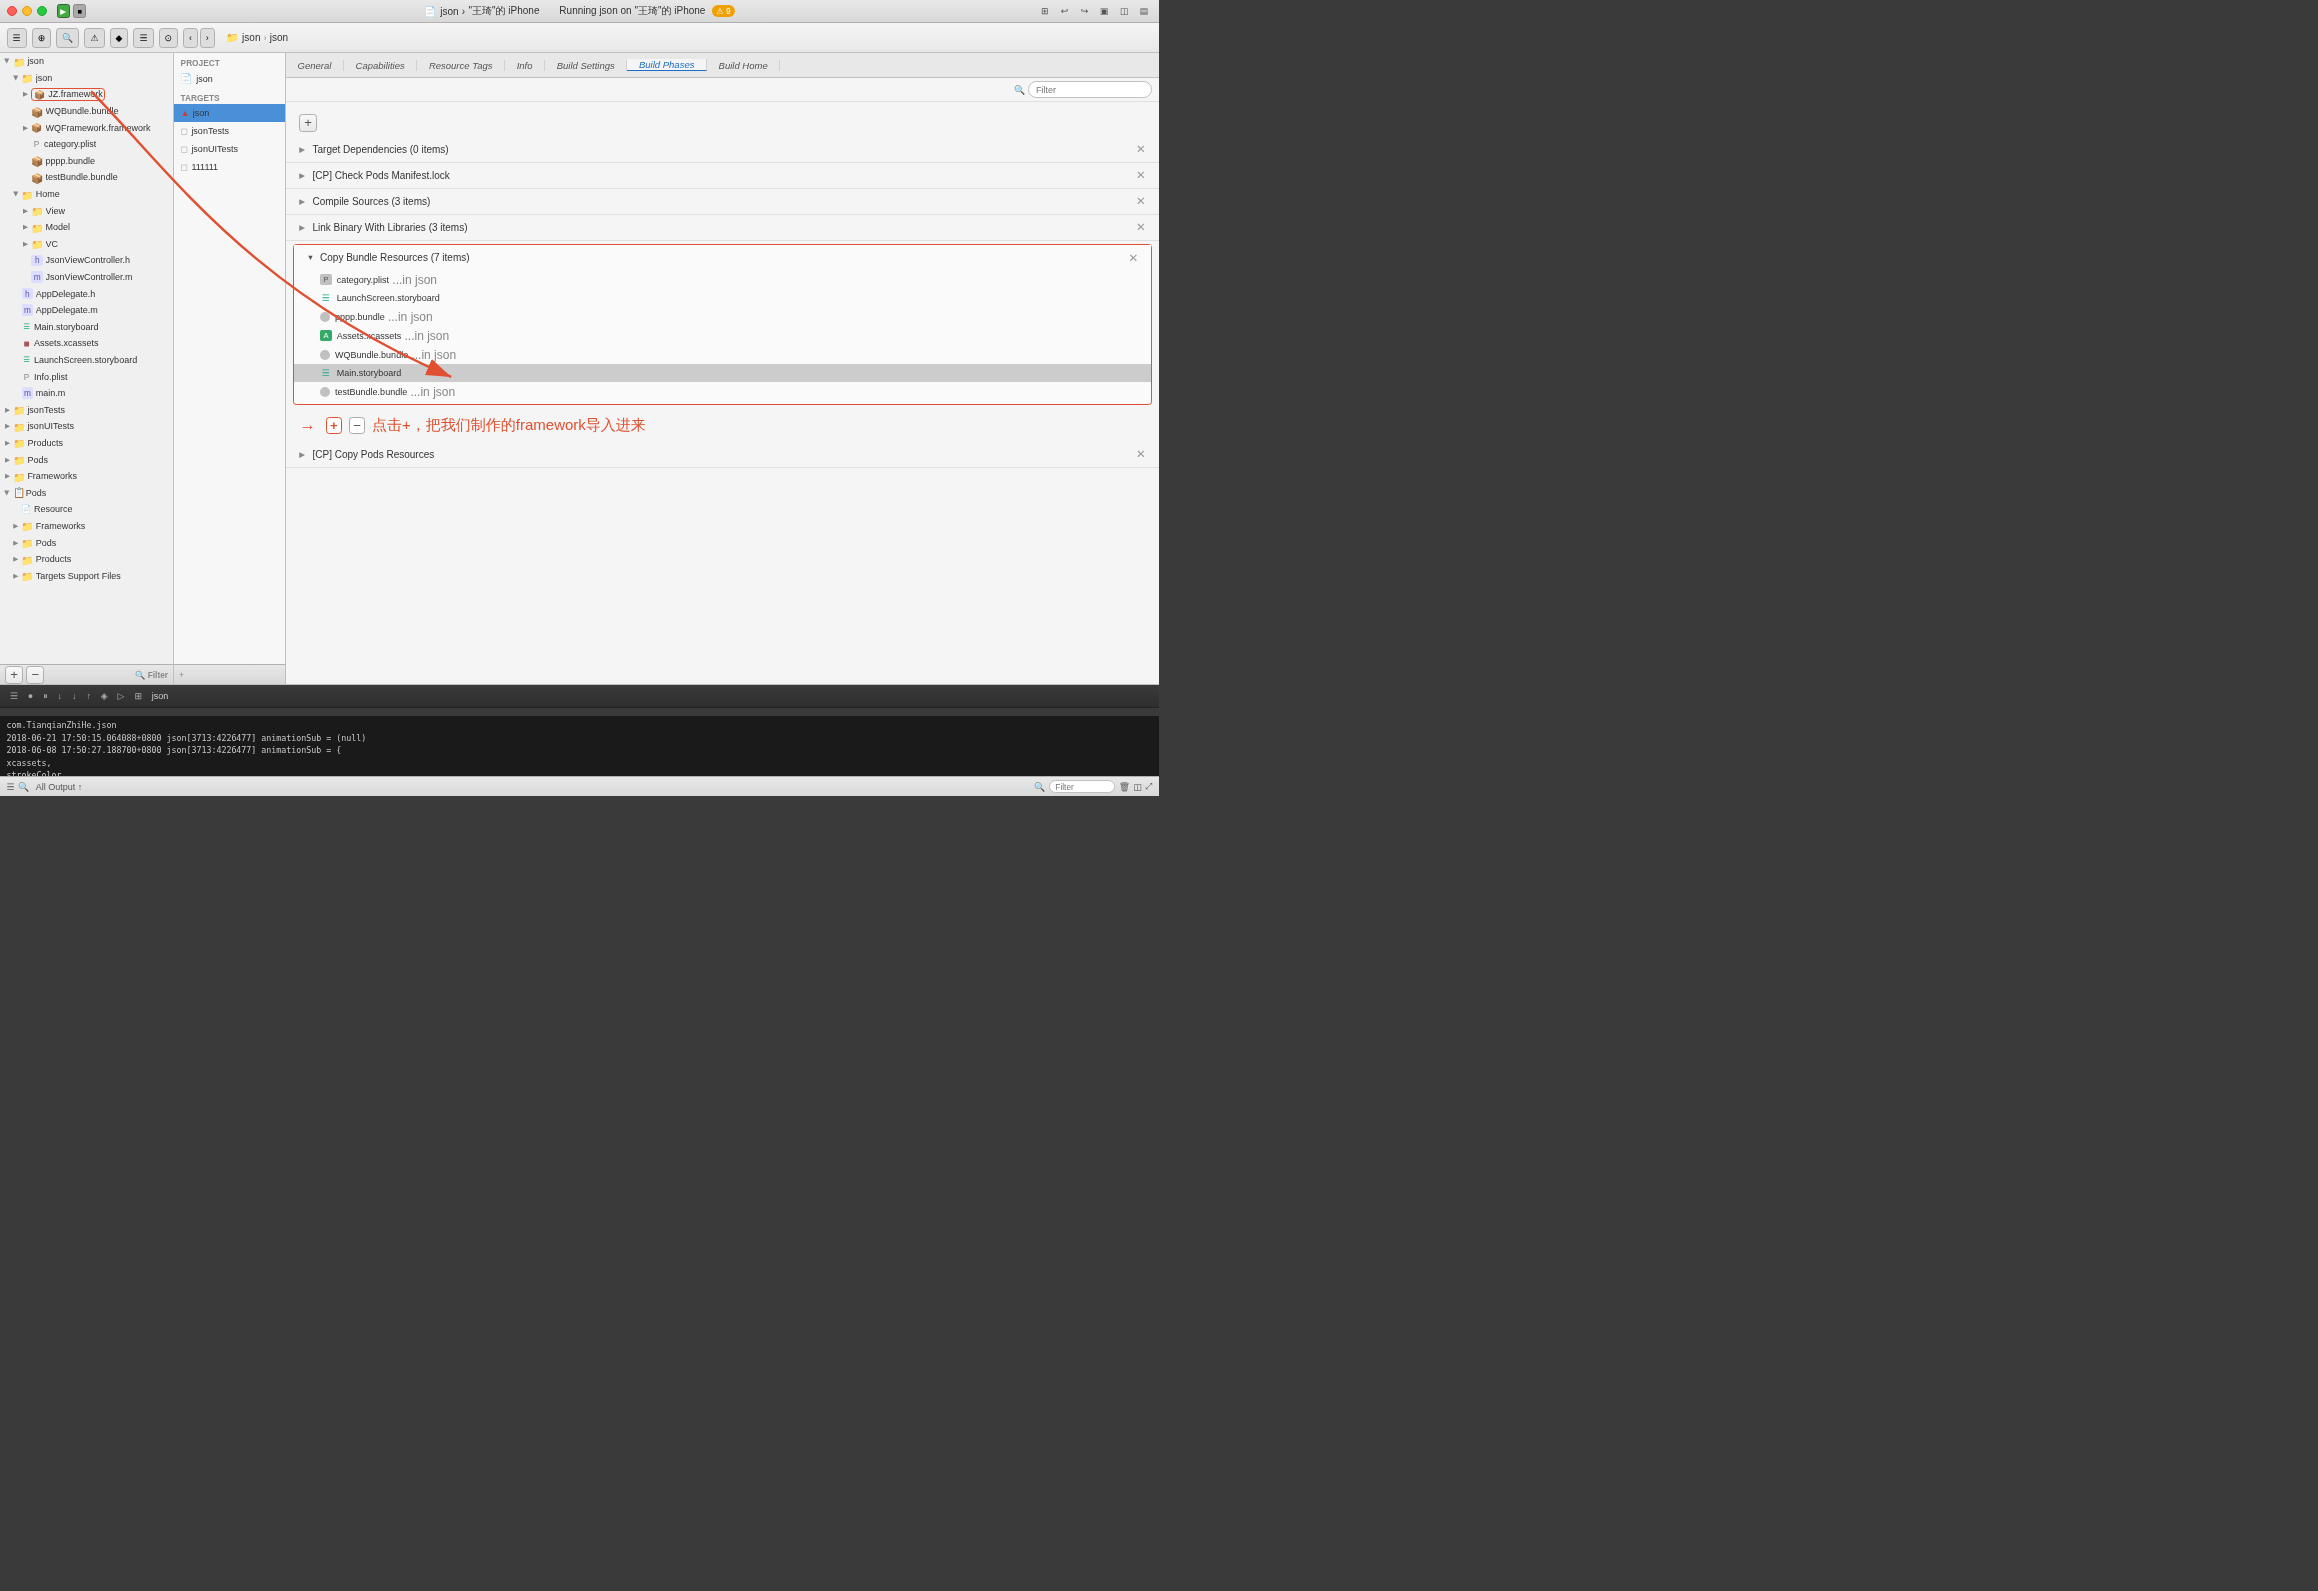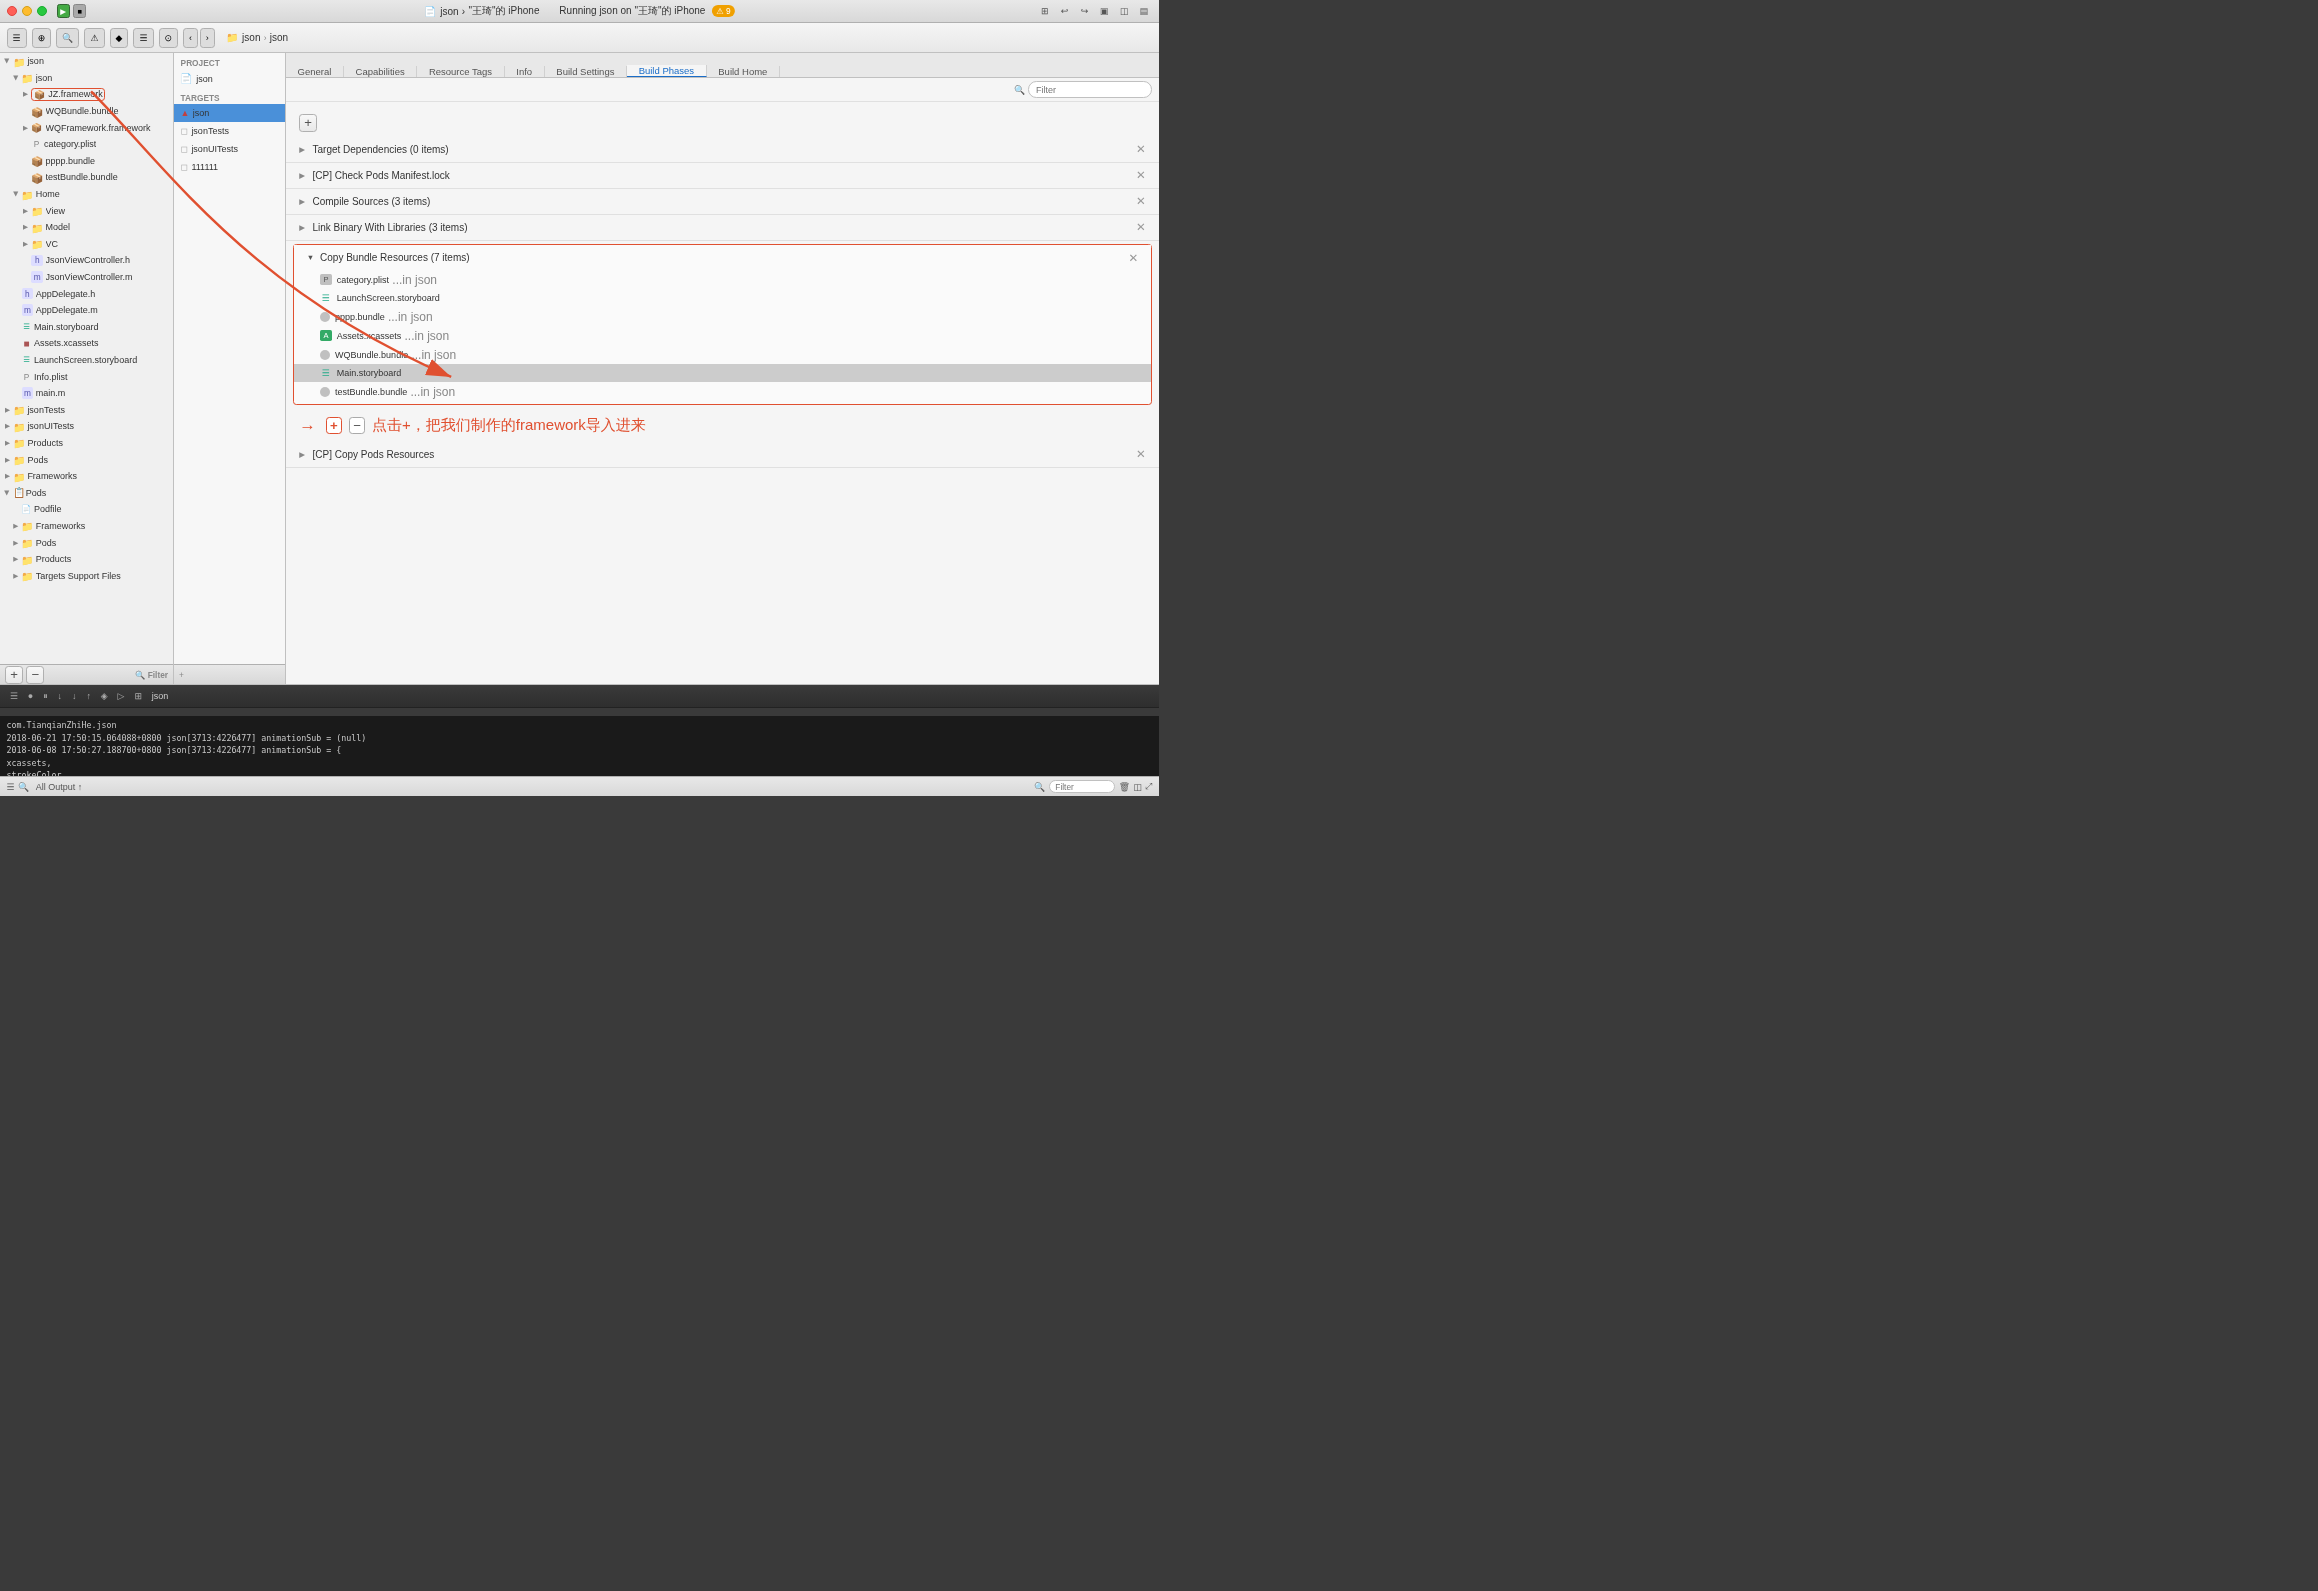--- a/index.html
+++ b/index.html
@@ -79,22 +79,23 @@
       background: #f5f5f5;
       overflow: hidden;
     }
 
     
     .tab-bar {
       height: 25px;
       background: #e8e8e8;
       border-bottom: 0.8px solid #c0c0c0;
       display: flex;
-      align-items: flex-end;
+      align-items: center;
       padding: 0 0;
+      font-style: italic;
     }
     .tab {
       padding: 0 11.6px;
       display: flex;
       align-items: center;
       font-size: 9.5px;
       color: #555;
       cursor: pointer;
       border-right: 0.8px solid #d0d0d0;
       background: #e8e8e8;
@@ -535,21 +536,21 @@
           </div>
 
           <div class="sidebar-item">
             <span class="triangle open">▶</span>
             <span class="project-icon">📋</span>
             <span class="item-label">Pods</span>
           </div>
           <div class="sidebar-item indent-1">
             <span class="triangle"></span>
             <span class="file-icon" style="color:#777;font-size:8.3px;">📄</span>
-            <span class="item-label">Podfile</span>
+            <span class="item-label">Resource</span>
           </div>
           <div class="sidebar-item indent-1">
             <span class="triangle">▶</span>
             <span class="folder-icon folder-yellow">📁</span>
             <span class="item-label">Frameworks</span>
           </div>
           <div class="sidebar-item indent-1">
             <span class="triangle">▶</span>
             <span class="folder-icon folder-yellow">📁</span>
             <span class="item-label">Pods</span>

